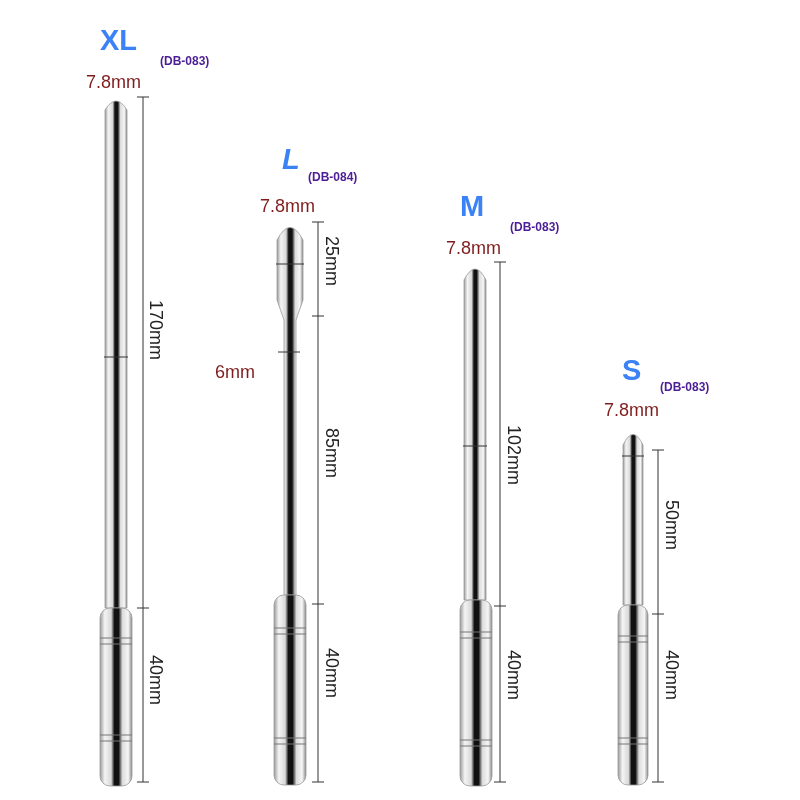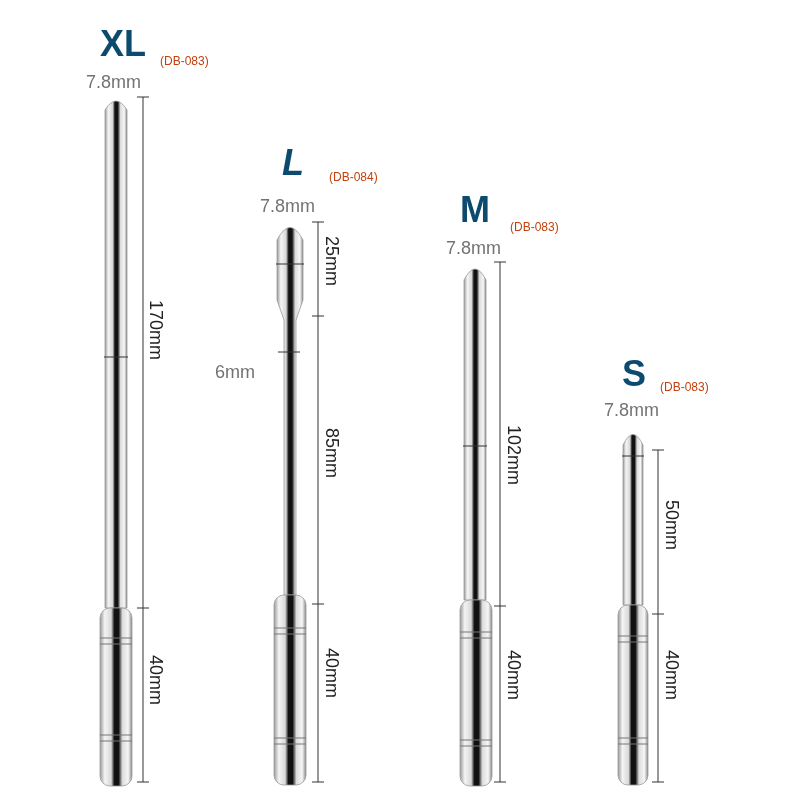--- a/index.html
+++ b/index.html
@@ -1,21 +1,21 @@
 <!DOCTYPE html>
 <html><head>
 <meta charset="utf-8">
 <style>
   html, body { margin: 0; padding: 0; background: #ffffff; }
   body { width: 800px; height: 800px; position: relative; overflow: hidden;
          font-family: "Liberation Sans", "DejaVu Sans", sans-serif; color: #111; }
   .abs { position: absolute; }
-  .size-letter { font-weight: bold; font-size: 36px; line-height: 1; color: #0c4a6e; }
-  .model { font-size: 12px; color: #c2410c; }
-  .width-label { font-size: 18px; color: #737373; }
+  .size-letter { font-weight: bold; font-size: 29px; line-height: 1; color: #3b82f6; }
+  .model { font-size: 12px; color: #4c1d95; font-weight: bold; }
+  .width-label { font-size: 18px; color: #7f1d1d; }
   .dim-text { font-size: 18px; color: #222; transform-origin: left top;
               transform: rotate(90deg); white-space: nowrap; }
   svg { position: absolute; left: 0; top: 0; }
 </style>
 </head>
 <body>
 
 <svg width="800" height="800">
   <defs>
     <linearGradient id="metal" x1="0" x2="1" y1="0" y2="0">
@@ -89,21 +89,21 @@
   </g>
 </svg>
 
 <div class="abs size-letter" style="left:100px;top:26px;">XL</div>
 <div class="abs model" style="left:160px;top:54px;">(DB-083)</div>
 <div class="abs width-label" style="left:86px;top:72px;">7.8mm</div>
 <div class="abs dim-text" style="left:166px;top:300px;">170mm</div>
 <div class="abs dim-text" style="left:166px;top:655px;">40mm</div>
 
 <div class="abs size-letter" style="left:282px;top:145px;font-style:italic;">L</div>
-<div class="abs model" style="left:329px;top:170px;">(DB-084)</div>
+<div class="abs model" style="left:308px;top:170px;">(DB-084)</div>
 <div class="abs width-label" style="left:260px;top:196px;">7.8mm</div>
 <div class="abs width-label" style="left:215px;top:362px;">6mm</div>
 <div class="abs dim-text" style="left:342px;top:236px;">25mm</div>
 <div class="abs dim-text" style="left:342px;top:428px;">85mm</div>
 <div class="abs dim-text" style="left:342px;top:648px;">40mm</div>
 
 <div class="abs size-letter" style="left:460px;top:192px;">M</div>
 <div class="abs model" style="left:510px;top:220px;">(DB-083)</div>
 <div class="abs width-label" style="left:446px;top:238px;">7.8mm</div>
 <div class="abs dim-text" style="left:524px;top:425px;">102mm</div>

